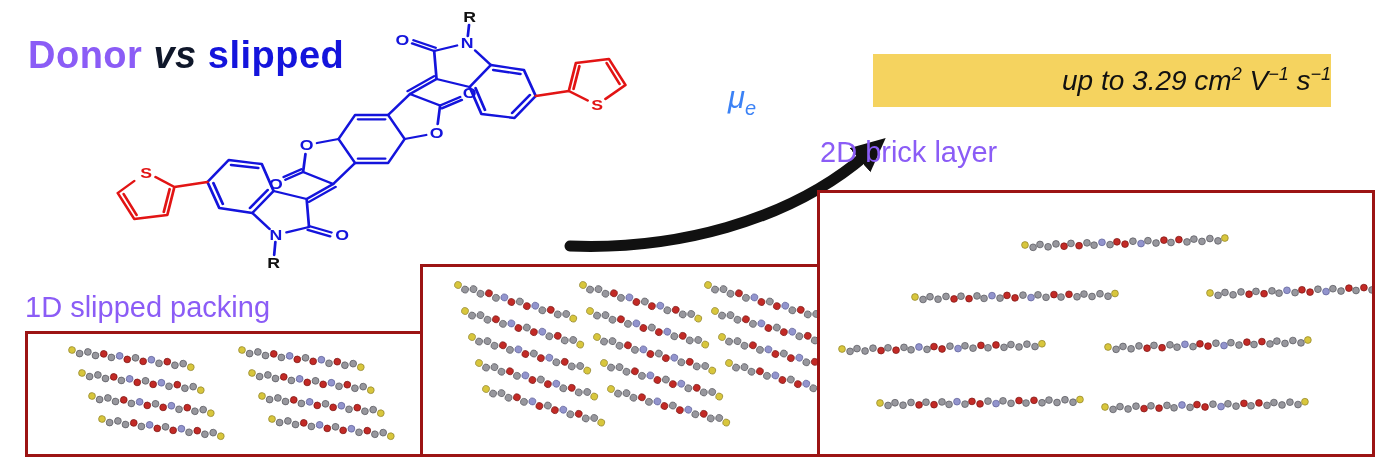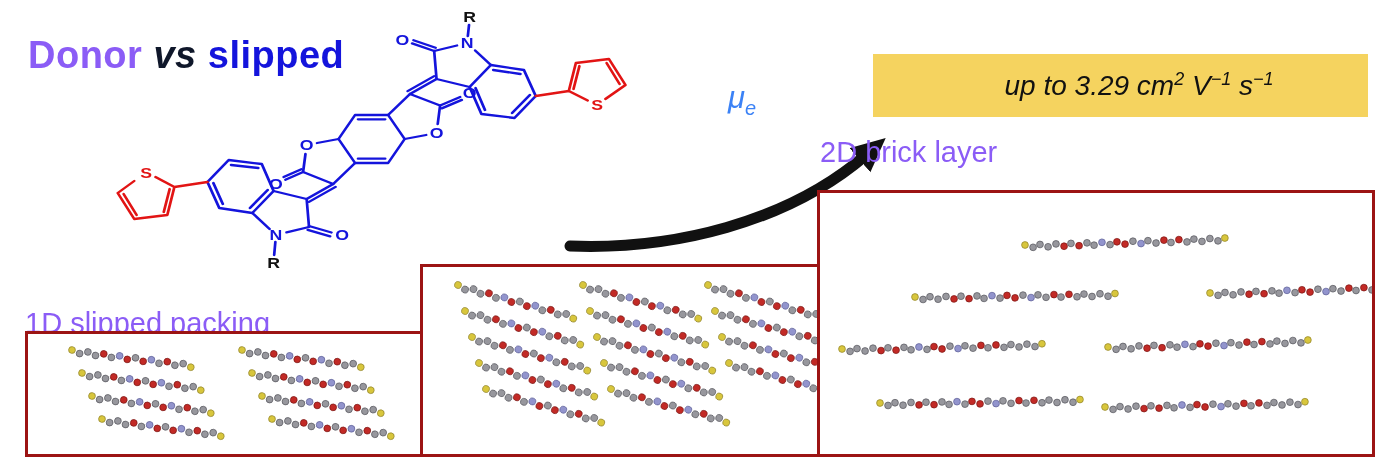--- a/index.html
+++ b/index.html
@@ -21,30 +21,30 @@
   .atomT{font-size:15px;font-weight:bold;text-anchor:middle;dominant-baseline:central;}
   .atB{fill:#1414dc;} .atR{fill:#e21414;} .atK{fill:#111;}
 
   
   #arrow{position:absolute;left:552px;top:118px;}
   #mu-label{position:absolute;left:728px;top:80px;font-size:31px;font-style:italic;color:#3b82f6;}
   #mu-label sub{font-size:20px;}
 
   
   #banner{
-    position:absolute;left:873px;top:54px;width:458px;height:63px;background:#f5d35f;
-    display:flex;align-items:center;justify-content:center;
-    font-size:28px;font-style:italic;color:#111;padding-left:37px;
+    position:absolute;left:873px;top:54px;width:458px;height:53px;background:#f5d35f;
+    display:flex;align-items:center;justify-content:flex-end;
+    font-size:28px;font-style:italic;color:#111;
   }
   #banner sup{font-size:18px;}
 
   
   .sec-label{position:absolute;font-size:29px;color:#8b5cf6;text-align:left;}
   #label-2d{left:820px;top:136px;width:555px;}
-  #label-1d{left:25px;top:307px;width:398px;}
+  #label-1d{left:25px;top:291px;width:398px;}
 
   
   .panel{position:absolute;border:3px solid #9c1414;background:#fff;box-sizing:border-box;}
   #panel-1d{left:25px;top:331px;width:398px;height:126px;}
   #panel-mid{left:420px;top:264px;width:400px;height:193px;}
   #panel-2d{left:817px;top:190px;width:558px;height:267px;}
   .panel svg{display:block;}
 
   
   .aG{fill:#97979d;stroke:#55555c;stroke-width:.7;}

